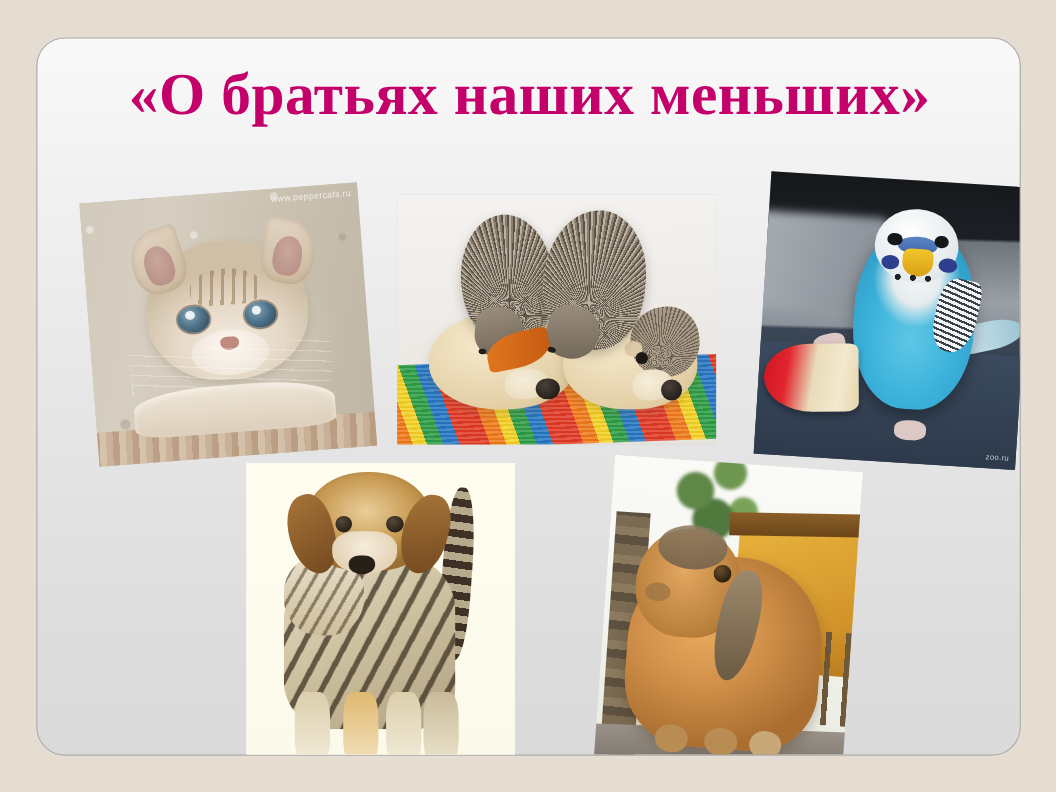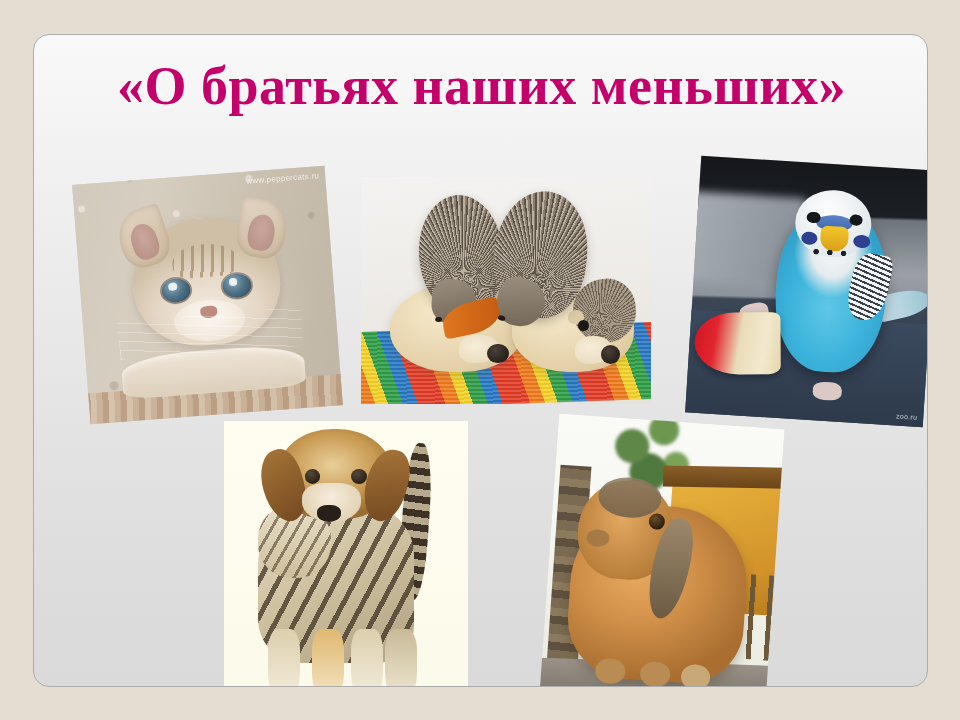--- a/index.html
+++ b/index.html
@@ -19,21 +19,21 @@
     background: #E5DDD2;
   }
 
   
   #panel {
     position: absolute;
     left: 33px;
     top: 34px;
     width: 895px;
     height: 653px;
-    border-radius: 16px;
+    border-radius: 26px;
     border: 1px solid #ACACAC;
     box-sizing: border-box;
     background: linear-gradient(to bottom,
         #F9F9F9 0%,
         #F2F2F2 18%,
         #EAEAEA 40%,
         #E2E2E2 65%,
         #DCDCDC 86%,
         #DADADA 100%);
     overflow: hidden;

